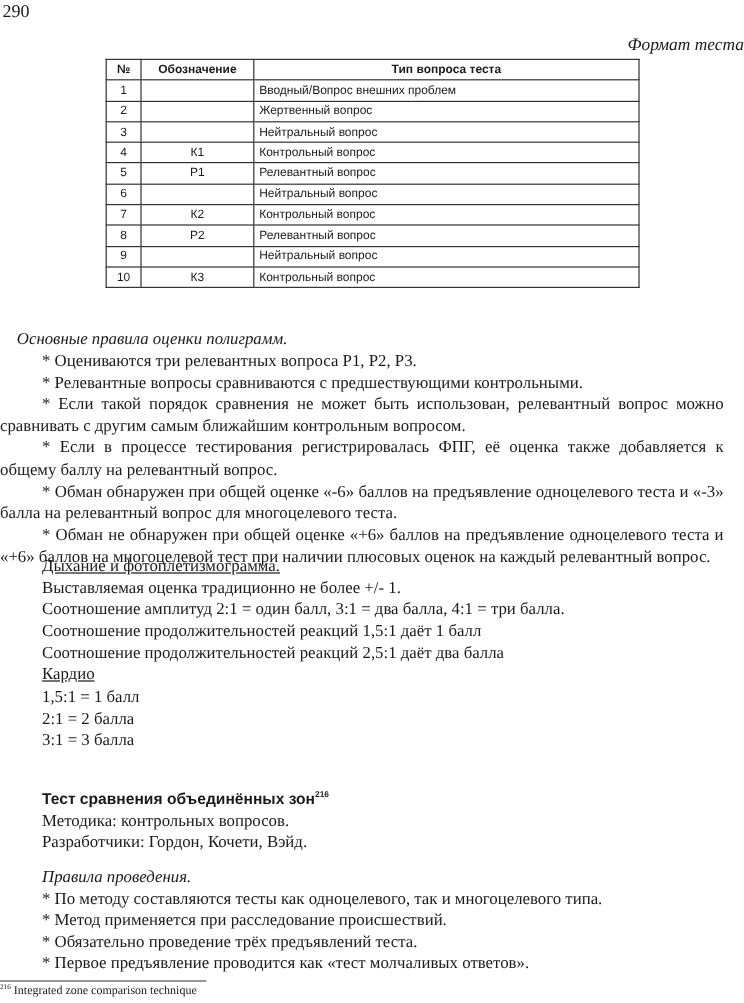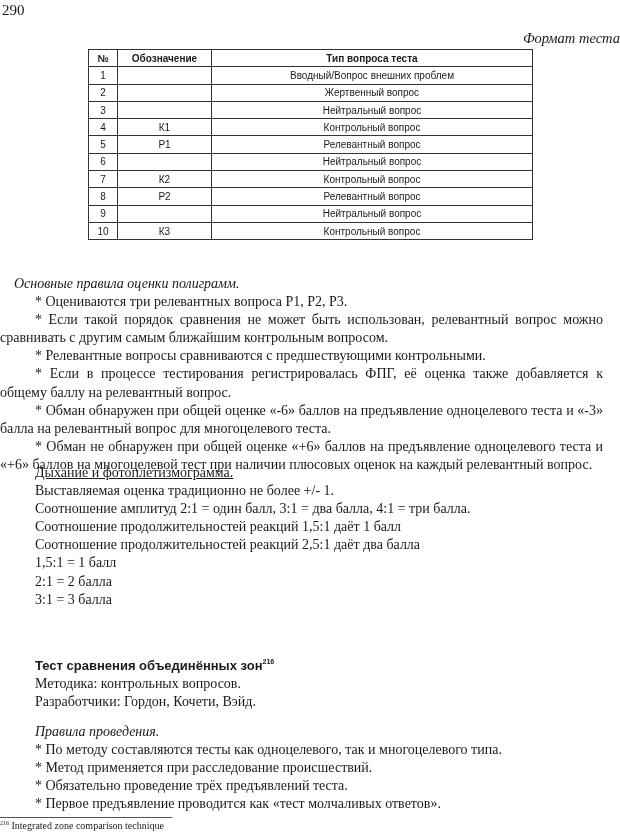--- a/index.html
+++ b/index.html
@@ -23,21 +23,21 @@
       font-size: 10px;
     }
     table.format-table th, table.format-table td {
       border: 1px solid #333;
       height: 16.3px; padding: 0 4px; line-height: 15px;
       white-space: nowrap;
     }
     table.format-table th { font-weight: bold; text-align: center; }
     .col-num { width: 20px; text-align: center; }
     .col-code { width: 85px; text-align: center; }
-    .col-type { text-align: center; }
+    .col-type { text-align: left; }
     table.format-table th.col-type { text-align: center; }
 
     .text-block {
       position: absolute; left: 17px; width: 603px;
       font-size: 14px; line-height: 18.1px;
     }
     .p { margin: 0; }
     .justify { text-align: justify; text-align-last: left; }
     .italic { font-style: italic; }
     .underline { text-decoration: underline; }
@@ -122,33 +122,34 @@
       <td class="col-num">10</td>
       <td class="col-code">К3</td>
       <td class="col-type">Контрольный вопрос</td>
     </tr>
   </tbody>
 </table>
 
 <div class="text-block" style="top:275px; left:0;">
   <p class="p italic" style="padding-left:14px;">Основные правила оценки полиграмм.</p>
   <p class="p" style="padding-left:35px;">* Оцениваются три релевантных вопроса Р1, Р2, Р3.</p>
+  <p class="p" style="padding-left:35px;">* Релевантные вопросы сравниваются с предшествующими контрольными.</p>
   <p class="p justify" style="text-indent:35px;">* Если такой порядок сравнения не может быть использован, релевантный вопрос можно сравнивать с другим самым ближайшим контрольным вопросом.</p>
-  <p class="p" style="padding-left:35px;">* Релевантные вопросы сравниваются с предшествующими контрольными.</p>
   <p class="p justify" style="text-indent:35px;">* Если в процессе тестирования регистрировалась ФПГ, её оценка также добавляется к общему баллу на релевантный вопрос.</p>
   <p class="p justify" style="text-indent:35px;">* Обман обнаружен при общей оценке «-6» баллов на предъявление одноцелевого теста и «-3» балла на релевантный вопрос для многоцелевого теста.</p>
   <p class="p justify" style="text-indent:35px;">* Обман не обнаружен при общей оценке «+6» баллов на предъявление одноцелевого теста и «+6» баллов на многоцелевой тест при наличии плюсовых оценок на каждый релевантный вопрос.</p>
 </div>
 
 <div class="text-block" style="top:464px; left:35px; width:585px;">
   <p class="p underline">Дыхание и фотоплетизмограмма.</p>
   <p class="p">Выставляемая оценка традиционно не более +/- 1.</p>
   <p class="p">Соотношение амплитуд 2:1 = один балл, 3:1 = два балла, 4:1 = три балла.</p>
   <p class="p">Соотношение продолжительностей реакций 1,5:1 даёт 1 балл</p>
   <p class="p">Соотношение продолжительностей реакций 2,5:1 даёт два балла</p>
+  <p class="p underline">Кардио</p>
   <p class="p">1,5:1 = 1 балл</p>
   <p class="p">2:1 = 2 балла</p>
   <p class="p">3:1 = 3 балла</p>
 </div>
 
 <div class="text-block" style="top:657px; left:35px; width:585px;">
   <p class="p"><span class="sans-bold">Тест сравнения объединённых зон</span><sup class="fn-ref sans-bold">216</sup></p>
   <p class="p">Методика: контрольных вопросов.</p>
   <p class="p">Разработчики: Гордон, Кочети, Вэйд.</p>
 </div>

